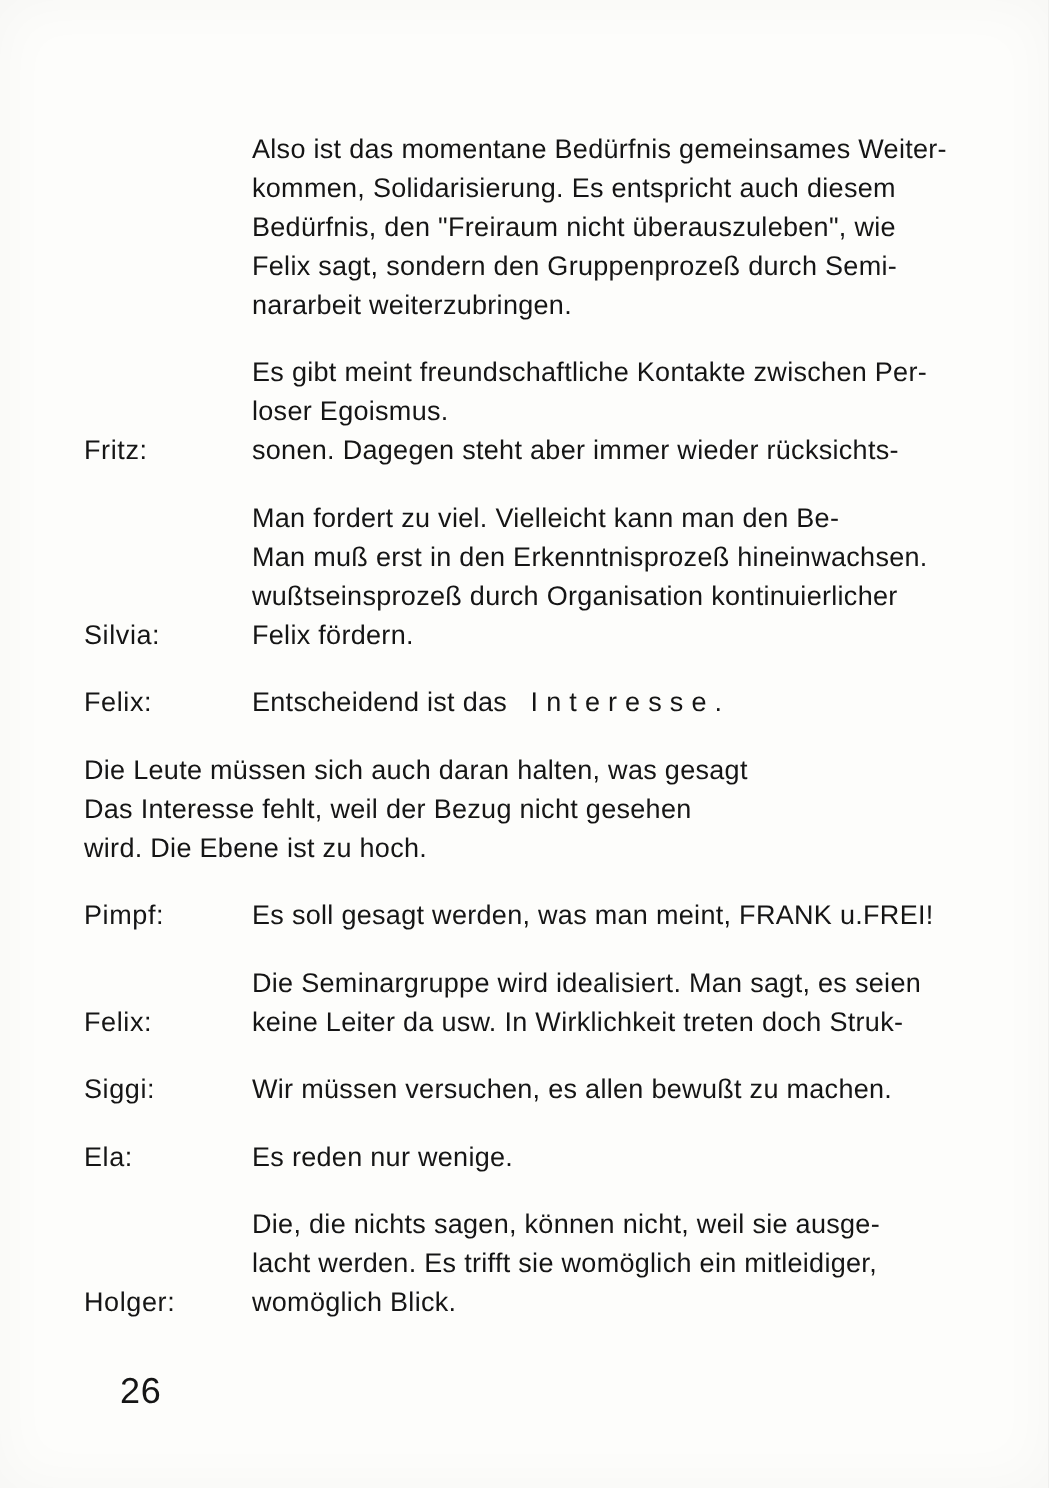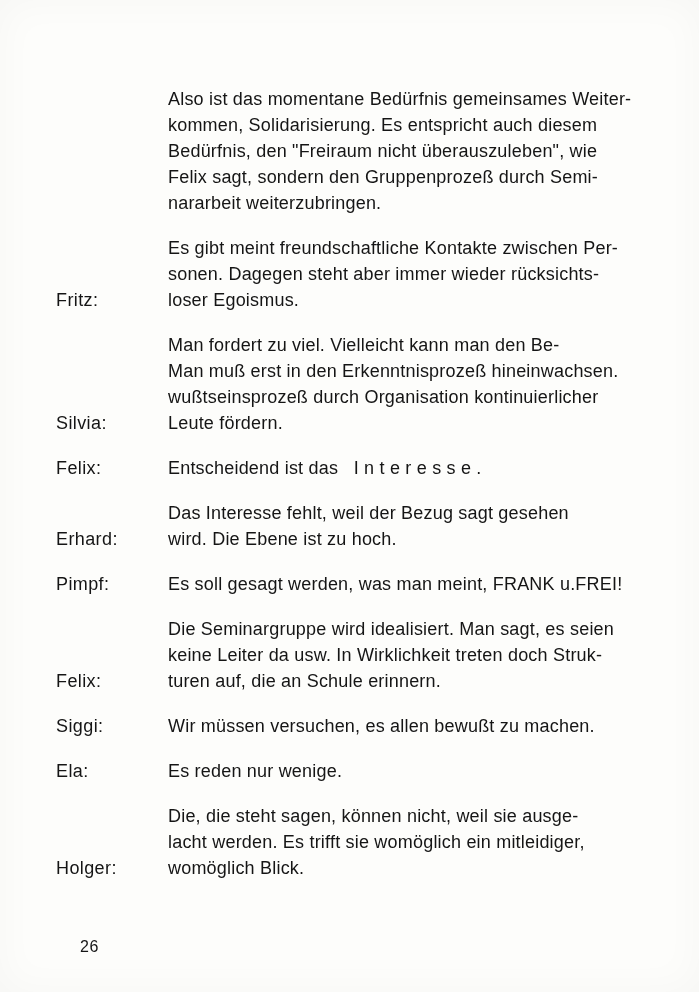--- a/index.html
+++ b/index.html
@@ -42,22 +42,22 @@
   }
   .line {
     font-size: 18px;
     line-height: 26px;
     letter-spacing: 0.2px;
     white-space: pre;
   }
   .pageno {
     position: absolute;
     left: 80px;
-    top: 938px;
-    font-size: 16px;
+    top: 914px;
+    font-size: 24px;
     letter-spacing: 0.5px;
   }
 </style>
 </head>
 <body>
 
 <div class="page">
   <div class="content">
 
     <div class="block">
@@ -68,84 +68,83 @@
         <div class="line">Bedürfnis, den "Freiraum nicht überauszuleben", wie</div>
         <div class="line">Felix sagt, sondern den Gruppenprozeß durch Semi-</div>
         <div class="line">nararbeit weiterzubringen.</div>
       </div>
     </div>
 
     <div class="block">
       <div class="speaker">Fritz:</div>
       <div class="lines">
         <div class="line">Es gibt meint freundschaftliche Kontakte zwischen Per-</div>
+        <div class="line">loser Egoismus.</div>
         <div class="line">sonen. Dagegen steht aber immer wieder rücksichts-</div>
-        <div class="line">loser Egoismus.</div>
       </div>
     </div>
 
     <div class="block">
       <div class="speaker">Silvia:</div>
       <div class="lines">
         <div class="line">Man fordert zu viel. Vielleicht kann man den Be-</div>
         <div class="line">Man muß erst in den Erkenntnisprozeß hineinwachsen.</div>
         <div class="line">wußtseinsprozeß durch Organisation kontinuierlicher</div>
-        <div class="line">Leute fördern.</div>
+        <div class="line">Felix fördern.</div>
       </div>
     </div>
 
     <div class="block">
       <div class="speaker">Felix:</div>
       <div class="lines">
         <div class="line">Entscheidend ist das   I n t e r e s s e .</div>
       </div>
     </div>
 
     <div class="block">
-      <div class="speaker">Erhard:</div>
       <div class="lines">
-        <div class="line">Das Interesse fehlt, weil der Bezug sagt gesehen</div>
+        <div class="line">Die Leute müssen sich auch daran halten, was gesagt</div>
+        <div class="line">Das Interesse fehlt, weil der Bezug nicht gesehen</div>
         <div class="line">wird. Die Ebene ist zu hoch.</div>
       </div>
     </div>
 
     <div class="block">
       <div class="speaker">Pimpf:</div>
       <div class="lines">
         <div class="line">Es soll gesagt werden, was man meint, FRANK u.FREI!</div>
       </div>
     </div>
 
     <div class="block">
       <div class="speaker">Felix:</div>
       <div class="lines">
         <div class="line">Die Seminargruppe wird idealisiert. Man sagt, es seien</div>
         <div class="line">keine Leiter da usw. In Wirklichkeit treten doch Struk-</div>
-        <div class="line">turen auf, die an Schule erinnern.</div>
       </div>
     </div>
 
     <div class="block">
       <div class="speaker">Siggi:</div>
       <div class="lines">
         <div class="line">Wir müssen versuchen, es allen bewußt zu machen.</div>
       </div>
     </div>
 
     <div class="block">
       <div class="speaker">Ela:</div>
       <div class="lines">
         <div class="line">Es reden nur wenige.</div>
       </div>
     </div>
 
     <div class="block">
       <div class="speaker">Holger:</div>
       <div class="lines">
-        <div class="line">Die, die steht sagen, können nicht, weil sie ausge-</div>
+        <div class="line">Die, die nichts sagen, können nicht, weil sie ausge-</div>
         <div class="line">lacht werden. Es trifft sie womöglich ein mitleidiger,</div>
         <div class="line">womöglich Blick.</div>
       </div>
     </div>
 
   </div>
 
   <div class="pageno">26</div>
 </div>
 

